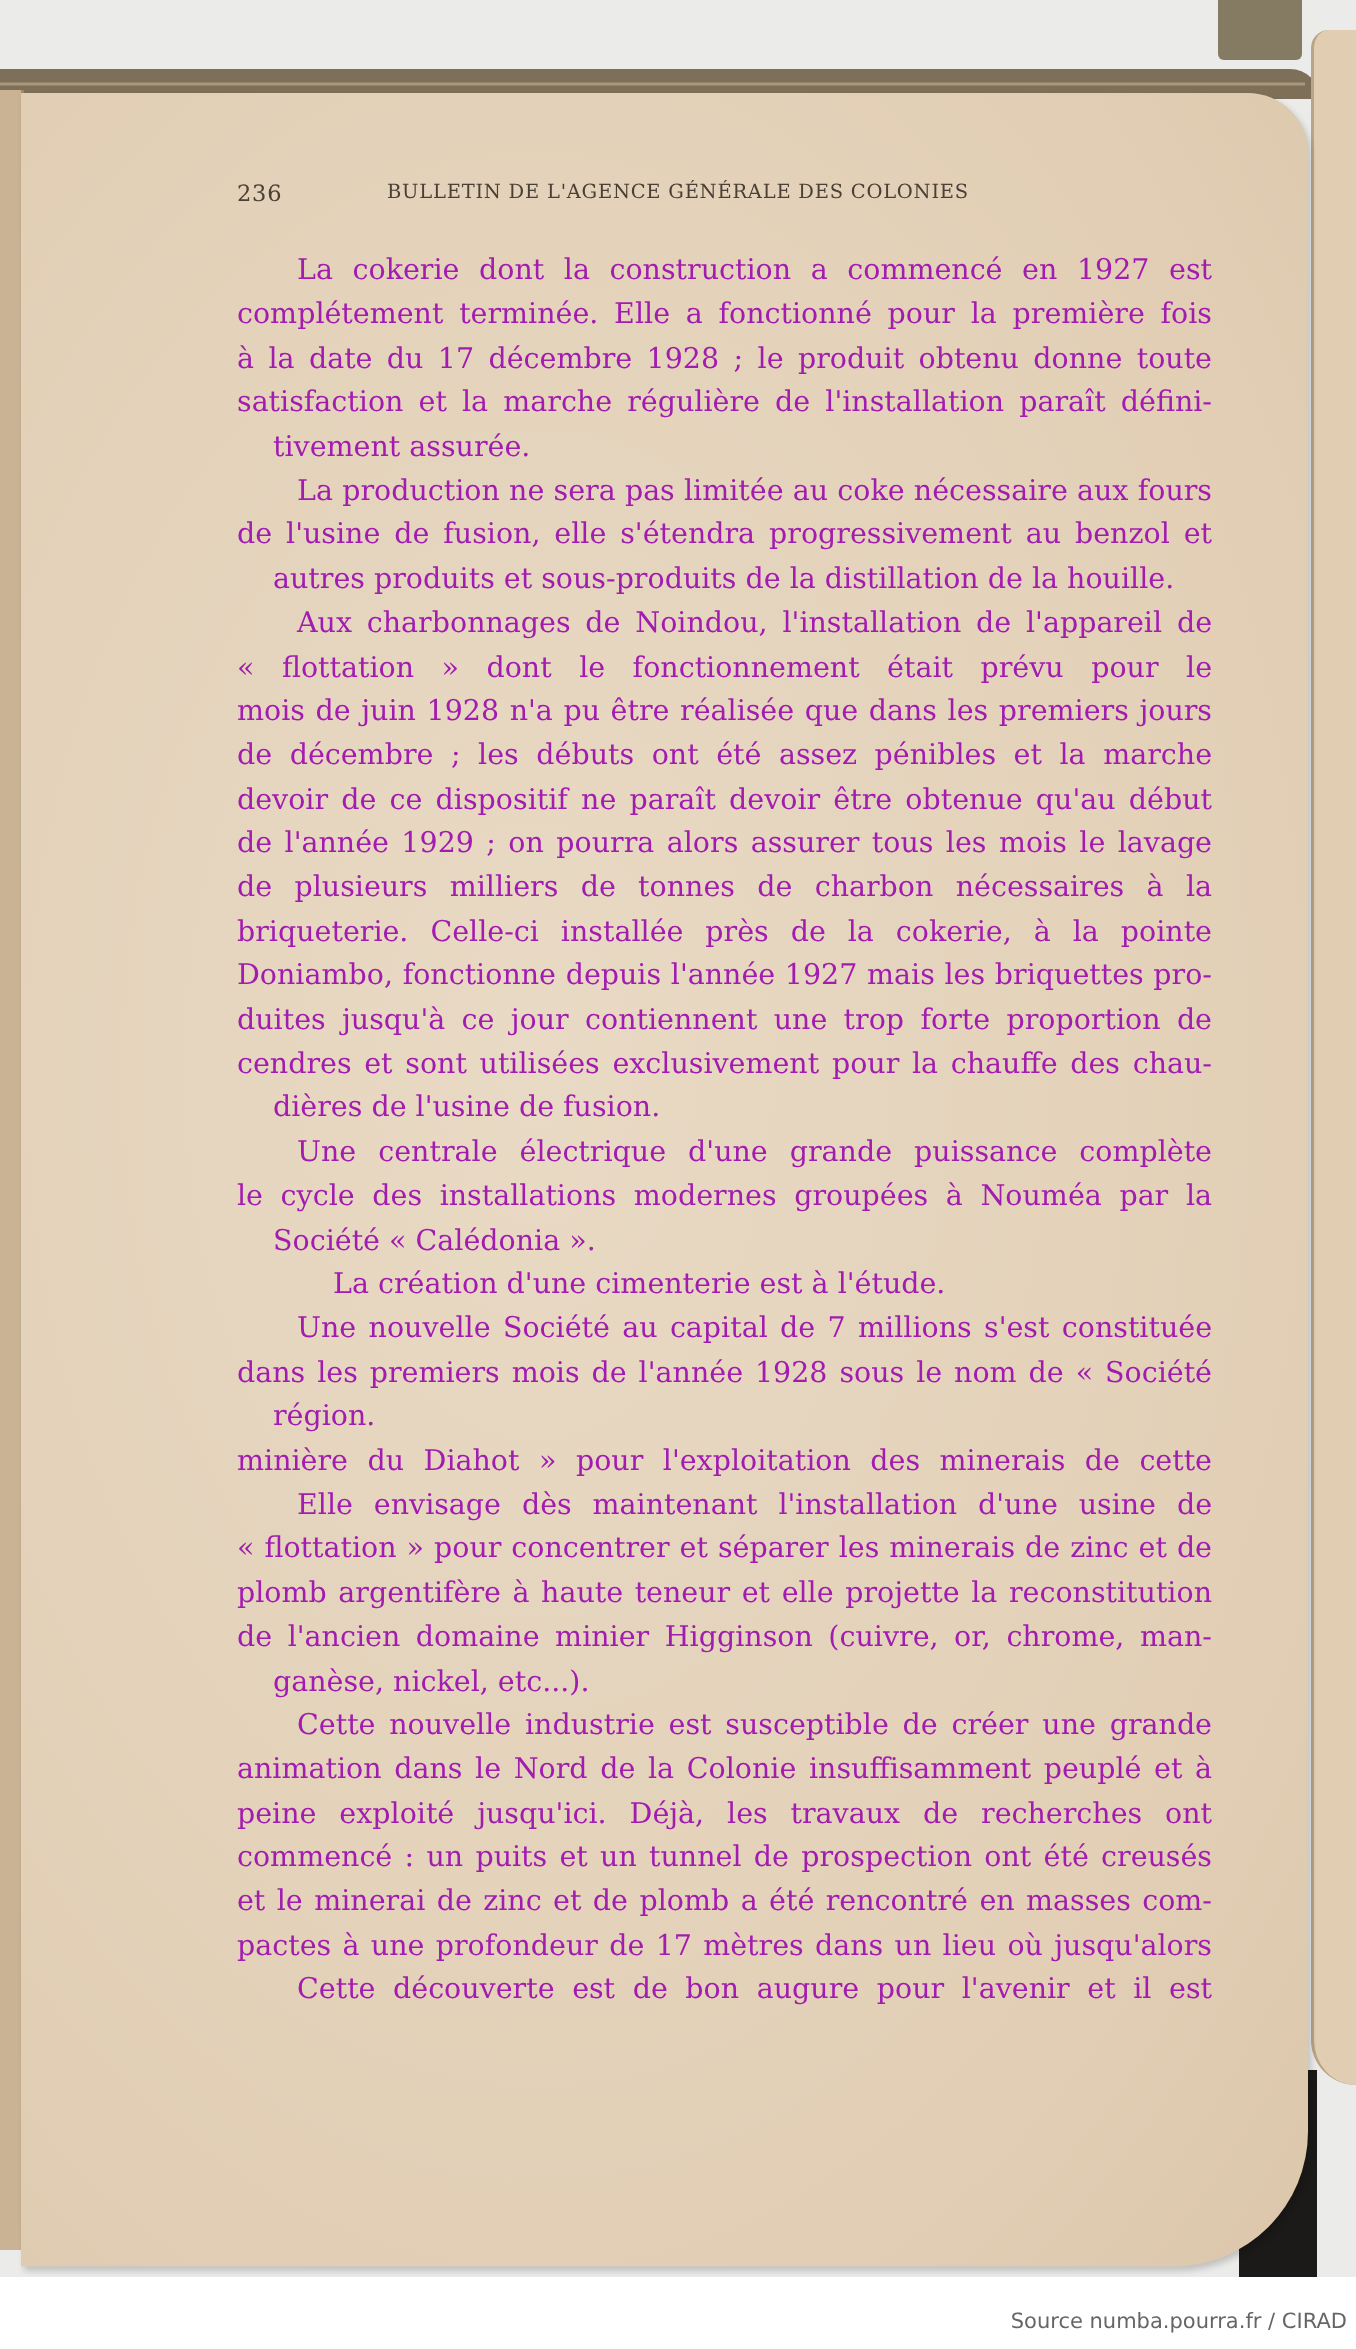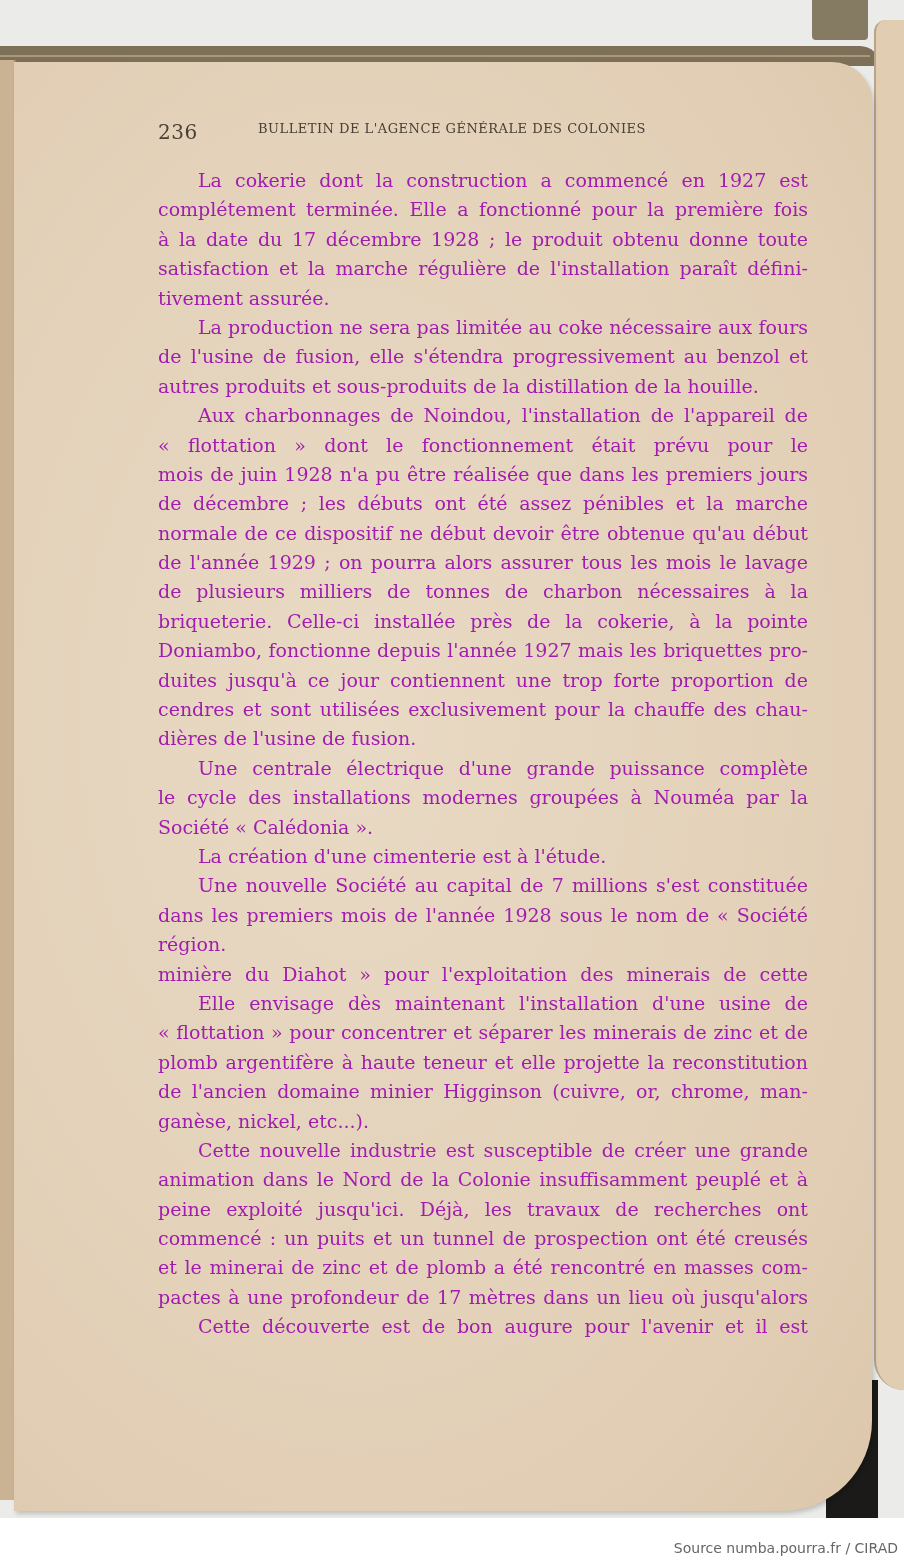--- a/index.html
+++ b/index.html
@@ -43,32 +43,32 @@
     }
     .next-page {
       position: absolute; left: 874px; top: 20px; width: 40px; height: 1370px;
       background: #e0cdb2; border-left: 2px solid #b9a486;
       border-radius: 12px 0 0 30px;
     }
     .header {
       position: absolute; left: 158px; top: 120px; width: 660px;
       color: #4a4036; font-size: 13px; letter-spacing: 0.5px;
     }
-    .header .pno { position: absolute; left: 0; top: 0; font-size: 20px; }
+    .header .pno { position: absolute; left: 0; top: 0; font-size: 15px; }
     .header .running { position: absolute; left: 100px; top: 1px; font-variant: small-caps; font-size: 13px; }
     .body-text {
       position: absolute; left: 158px; top: 166px; width: 650px;
       color: #a21caf; font-size: 19px; line-height: 29.4px;
       font-family: "DejaVu Serif", serif;
     }
     .line {
       display: block; white-space: nowrap; text-align: justify;
       text-align-last: justify; height: 29.4px;
     }
-    .line.last { text-align-last: left; }
+    .line.last { text-align-last: left; margin-left: 24px; }
     .line.indent { padding-left: 40px; }
     .footer {
       position: absolute; right: 6px; top: 1540px;
       font-family: "DejaVu Sans", sans-serif; font-size: 14px; color: #666666;
     }
   </style>
 </head>
 <body>
 
 <div class="scan">
@@ -91,21 +91,21 @@
       <span class="line">à la date du 17 décembre 1928 ; le produit obtenu donne toute</span>
       <span class="line">satisfaction et la marche régulière de l'installation paraît défini-</span>
       <span class="line last">tivement assurée.</span>
       <span class="line indent">La production ne sera pas limitée au coke nécessaire aux fours</span>
       <span class="line">de l'usine de fusion, elle s'étendra progressivement au benzol et</span>
       <span class="line last">autres produits et sous-produits de la distillation de la houille.</span>
       <span class="line indent">Aux charbonnages de Noindou, l'installation de l'appareil de</span>
       <span class="line">« flottation » dont le fonctionnement était prévu pour le</span>
       <span class="line">mois de juin 1928 n'a pu être réalisée que dans les premiers jours</span>
       <span class="line">de décembre ; les débuts ont été assez pénibles et la marche</span>
-      <span class="line">normale de ce dispositif ne début devoir être obtenue qu'au début</span>
+      <span class="line">devoir de ce dispositif ne paraît devoir être obtenue qu'au début</span>
       <span class="line">de l'année 1929 ; on pourra alors assurer tous les mois le lavage</span>
       <span class="line">de plusieurs milliers de tonnes de charbon nécessaires à la</span>
       <span class="line">briqueterie. Celle-ci installée près de la cokerie, à la pointe</span>
       <span class="line">Doniambo, fonctionne depuis l'année 1927 mais les briquettes pro-</span>
       <span class="line">duites jusqu'à ce jour contiennent une trop forte proportion de</span>
       <span class="line">cendres et sont utilisées exclusivement pour la chauffe des chau-</span>
       <span class="line last">dières de l'usine de fusion.</span>
       <span class="line indent">Une centrale électrique d'une grande puissance complète</span>
       <span class="line">le cycle des installations modernes groupées à Nouméa par la</span>
       <span class="line last">Société « Calédonia ».</span>

